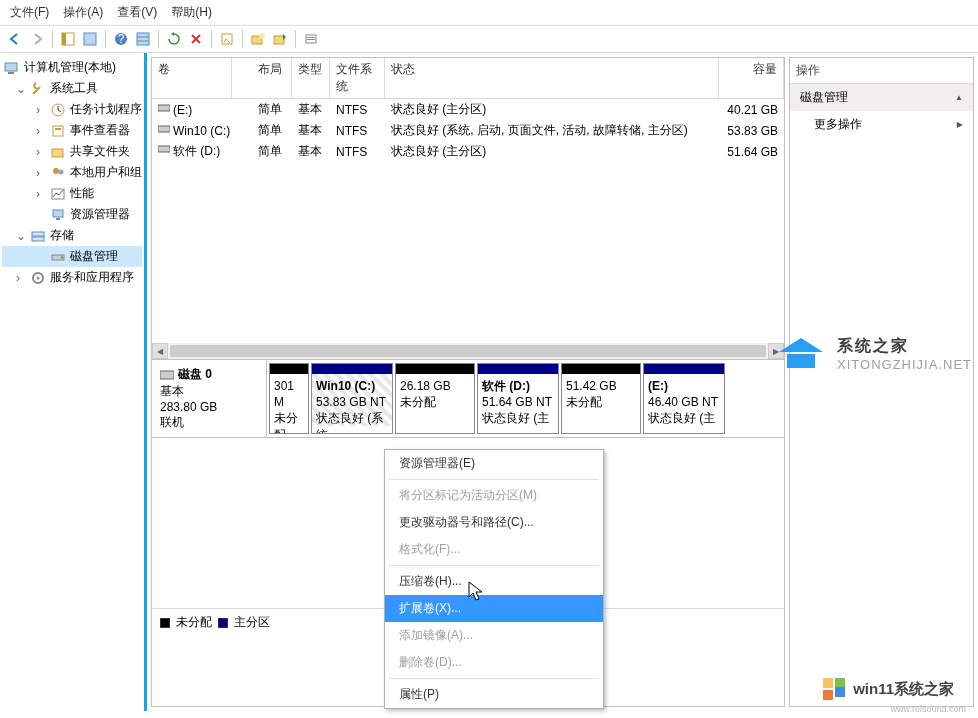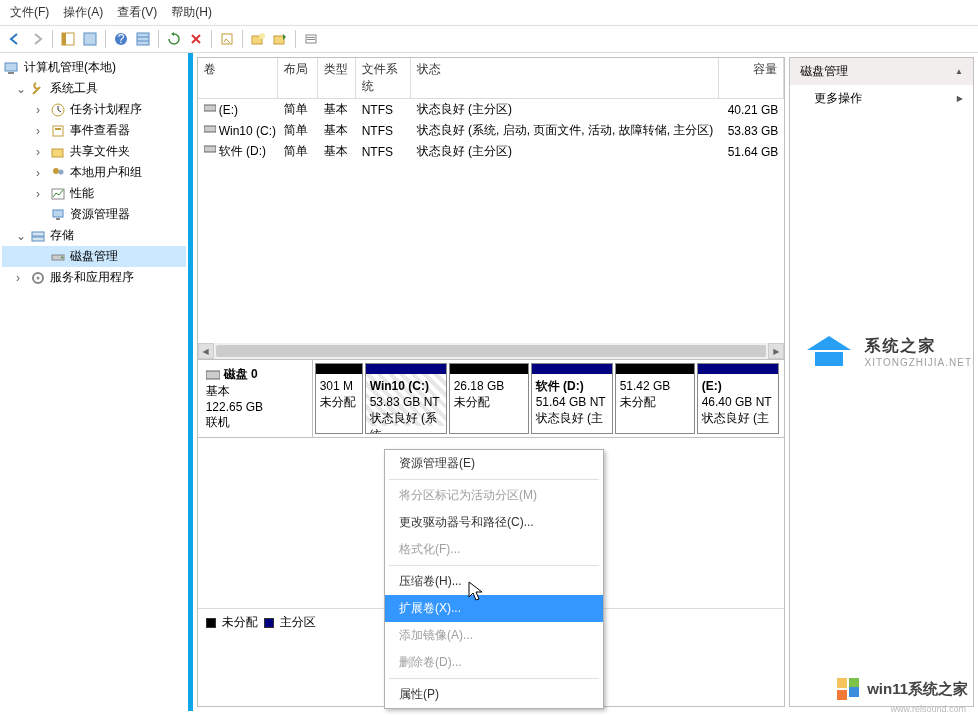--- a/index.html
+++ b/index.html
@@ -7,37 +7,37 @@
 
 .menubar { display: flex; gap: 14px; padding: 4px 10px; border-bottom: 1px solid #e0e0e0; color: #333; }
 .menubar span { cursor: pointer; }
 
 .toolbar { display: flex; align-items: center; gap: 2px; padding: 3px 5px; border-bottom: 1px solid #dcdcdc; }
 .toolbar .btn { width: 20px; height: 20px; display: inline-flex; align-items: center; justify-content: center; border: 1px solid transparent; }
 .toolbar .sep { width: 1px; height: 18px; background: #ccc; margin: 0 3px; }
 
 .workspace { display: flex; height: calc(100% - 60px); }
 
-.left-pane { width: 193px; border-right: 5px solid #0ea5e9; padding: 4px 2px; overflow: hidden; }
+.left-pane { width: 147px; border-right: 3px solid #0ea5e9; padding: 4px 2px; overflow: hidden; }
 .tree-item { display: flex; align-items: center; gap: 4px; padding: 2px 0 2px 2px; white-space: nowrap; cursor: pointer; }
 .tree-item.selected { background: #cce8ff; }
 .tree-indent-1 { padding-left: 14px; }
 .tree-indent-2 { padding-left: 34px; }
 .twisty { width: 10px; display: inline-block; color: #666; }
 .tree-icon { width: 16px; height: 16px; display: inline-block; }
 
 .center-pane { flex: 1; display: flex; flex-direction: column; margin: 4px; border: 1px solid #c0c0c0; }
 
 .vol-table { flex: 0 0 auto; border-bottom: 1px solid #c0c0c0; }
 .vol-header { display: flex; background: #fff; border-bottom: 1px solid #dcdcdc; }
 .vol-header > div { border-right: 1px solid #dcdcdc; padding: 3px 6px; font-weight: normal; color: #333; }
 .vol-row { display: flex; align-items: center; }
 .vol-row > div { padding: 2px 6px; white-space: nowrap; overflow: hidden; }
 .col-vol { width: 80px; }
-.col-layout { width: 40px; }
+.col-layout { width: 40px; margin-left: 20px; }
 .col-type { width: 38px; }
 .col-fs { width: 55px; }
 .col-status { flex: 1; }
 .col-cap { width: 65px; text-align: right; }
 .vol-icon { width: 12px; height: 12px; display: inline-block; margin-right: 3px; }
 .vol-scroll-area { height: 260px; position: relative; }
 .hscroll { position: absolute; bottom: 0; left: 0; right: 0; height: 16px; background: #f0f0f0; display: flex; align-items: center; }
 .hscroll .arrow { width: 16px; height: 16px; background: #e0e0e0; border: 1px solid #ccc; display: flex; align-items: center; justify-content: center; font-size: 8px; color: #666; }
 .hscroll .thumb { flex: 1; height: 12px; background: #ccc; margin: 0 2px; border-radius: 2px; }
 
@@ -67,23 +67,23 @@
 .context-menu .item.highlight { background: #3497ff; color: #fff; }
 .context-menu .msep { height: 1px; background: #e0e0e0; margin: 2px 4px; }
 
 .cursor-img { position: absolute; left: 468px; top: 581px; z-index: 200; pointer-events: none; font-size: 18px; color: #000; }
 
 .watermark-1 { position: absolute; right: 6px; top: 336px; display: flex; align-items: center; gap: 14px; opacity: .95; }
 .watermark-1 .logo { width: 44px; height: 32px; position: relative; }
 .watermark-1 .roof { width: 0; height: 0; border-left: 22px solid transparent; border-right: 22px solid transparent; border-bottom: 14px solid #1b9af5; position: absolute; top: 0; }
 .watermark-1 .wall { width: 28px; height: 14px; background: #1b9af5; position: absolute; bottom: 2px; left: 8px; }
 .watermark-1 .txt .t1 { font-size: 16px; font-weight: bold; letter-spacing: 2px; color: #333; }
-.watermark-1 .txt .t2 { font-size: 10px; color: #999; letter-spacing: 1px; }
-
-.watermark-2 { position: absolute; right: 10px; bottom: 18px; display: flex; align-items: center; gap: 8px; }
+.watermark-1 .txt .t2 { font-size: 13px; color: #999; letter-spacing: 1px; }
+
+.watermark-2 { position: absolute; right: 24px; bottom: 18px; display: flex; align-items: center; gap: 8px; }
 .watermark-2 .sq { display: grid; grid-template-columns: 10px 10px; grid-template-rows: 10px 10px; gap: 2px; }
 .watermark-2 .sq div:nth-child(1){ background:#f6c45d;} .watermark-2 .sq div:nth-child(2){ background:#7cc24a;} .watermark-2 .sq div:nth-child(3){ background:#f27935;} .watermark-2 .sq div:nth-child(4){ background:#3b8dde; transform: translateY(-3px);}
 .watermark-2 .t1 { font-size: 15px; font-weight: bold; color: #444; }
 .watermark-3 { position: absolute; right: 12px; bottom: 4px; font-size: 9px; color: #bbb; }
 
 svg { display: block; }
 </style>
 </head>
 <body>
 
@@ -341,25 +341,25 @@
         <div class="disk-label">
           <div style="display:flex;align-items:center;gap:4px;">
             <span>
                 <svg width="14" height="12">
                   <rect x="0" y="2" width="14" height="8" fill="#ccc" stroke="#666"></rect>
                 </svg>
               </span>
             <b>磁盘 0</b>
           </div>
           <div>基本</div>
-          <div>122.65 GB</div>
+          <div>283.80 GB</div>
           <div>联机</div>
         </div>
         <div class="disk-segments" id="disk-segments">
-            <div class="seg" style="width: 48px;">
+            <div class="seg" style="width: 40px;">
               <div class="seg-header unalloc"></div>
               <div class="seg-body">
                 <div>301 M</div>
                 <div>未分配</div>
               </div>
             </div>
             <div class="seg hatched" style="width: 82px;">
               <div class="seg-header primary"></div>
               <div class="seg-body">
                 <div><b>Win10  (C:)</b></div>
@@ -404,20 +404,21 @@
 
     <div class="legend">
       <span class="sw" style="background:#000;"></span>
       <span>未分配</span>
       <span class="sw" style="background:#000080;"></span>
       <span>主分区</span>
     </div>
   </div>
 
   <div class="right-pane">
+    <div class="right-pane-header">操作</div>
     <div class="right-row band">
       <span>磁盘管理</span>
       <span class="tri">▲</span>
     </div>
     <div class="right-row" style="padding-left:24px;">
       <span>更多操作</span>
       <span class="tri">▶</span>
     </div>
   </div>
 </div>

